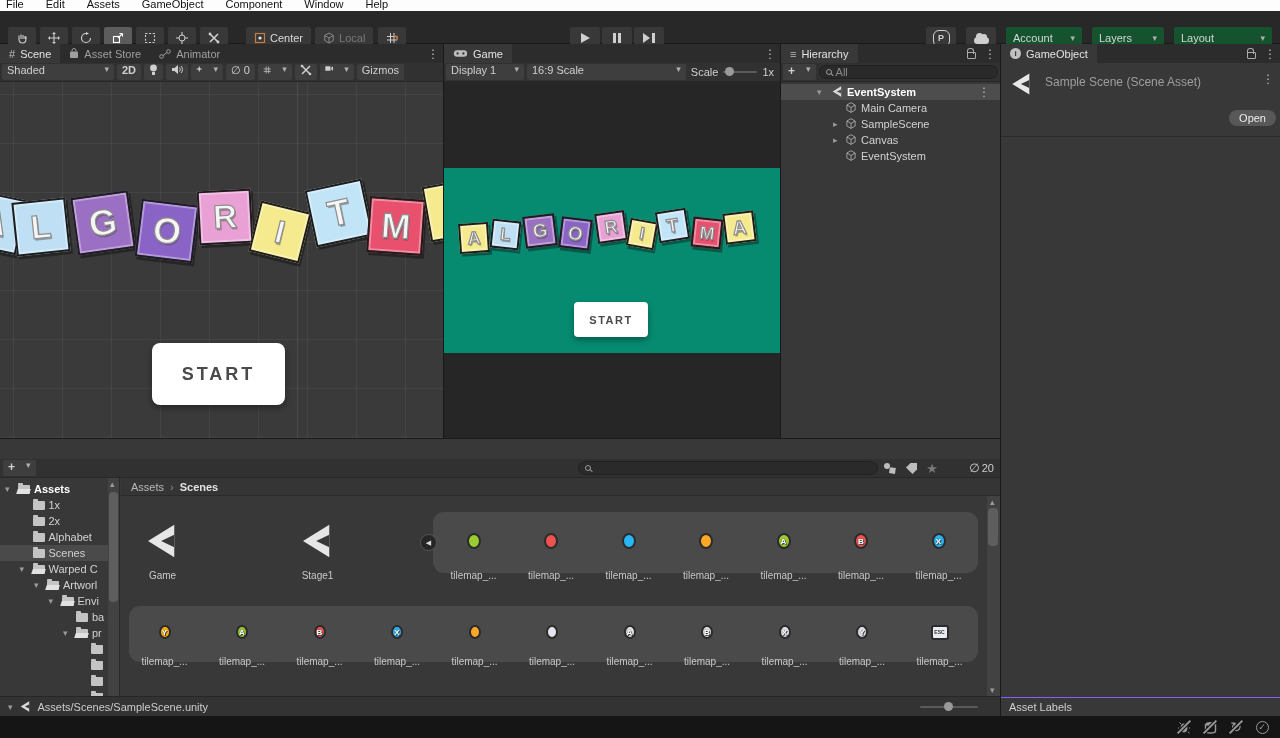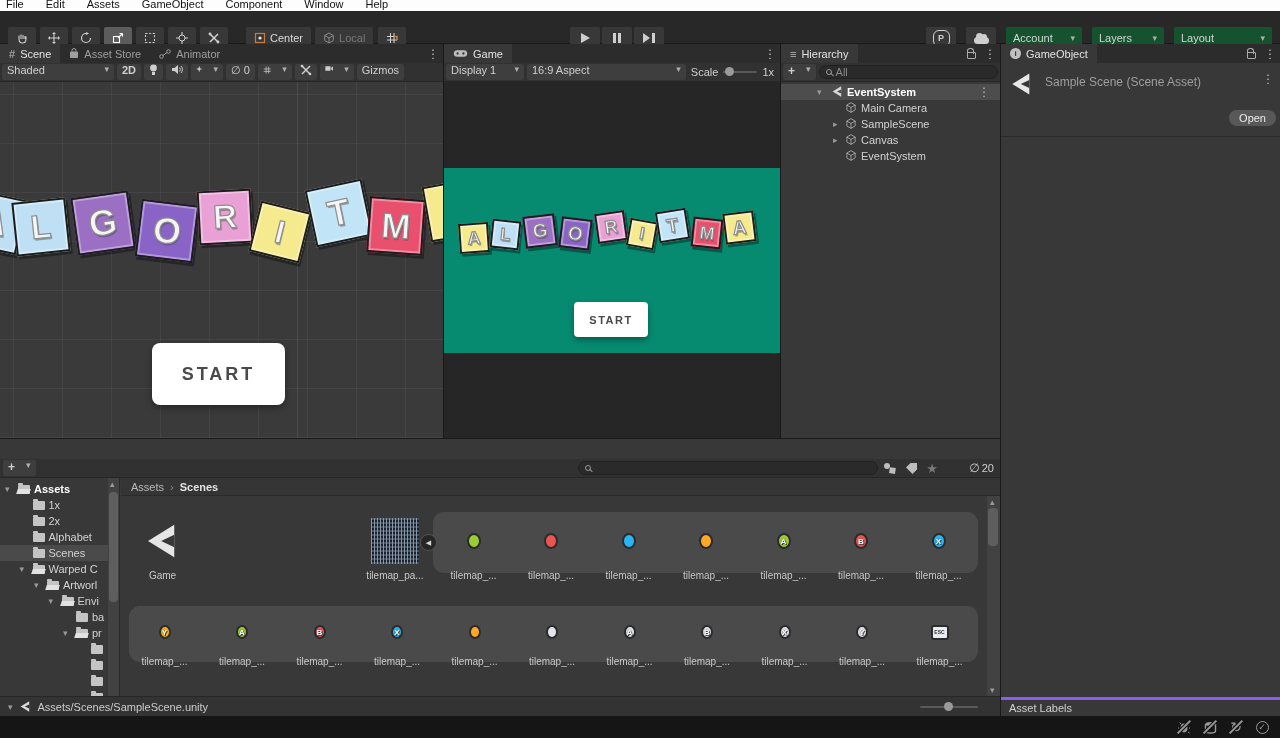--- a/index.html
+++ b/index.html
@@ -63,21 +63,21 @@
   .mag{width:6px;height:6px;border:1px solid #999;border-radius:50%;position:relative;flex:none;}
   .mag::after{content:"";position:absolute;width:4px;height:1px;background:#999;transform:rotate(45deg);right:-3px;bottom:-1px;}
   .hrow{position:absolute;left:0;width:100%;height:16px;display:flex;align-items:center;}
   .hrow.sel{background:#4D4D4D;}
   .hlabel{color:#D2D2D2;white-space:nowrap;}
   .arrow{color:#9A9A9A;font-size:9px;position:absolute;}
   
   #inspector-panel{left:1001px;top:44px;width:279px;height:672px;}
   #insp-header{position:absolute;left:0;top:19px;width:100%;height:74px;border-bottom:1px solid #2A2A2A;}
   .openbtn{position:absolute;right:4px;top:47px;background:#585858;border-radius:8px;padding:2px 10px;color:#EDEDED;}
-  #asset-labels{position:absolute;left:0;bottom:0;width:100%;height:19px;border-top:3px solid #8b5cf6;display:flex;align-items:center;padding:0 8px;color:#CFCFCF;}
+  #asset-labels{position:absolute;left:0;bottom:0;width:100%;height:19px;border-top:1px solid #8b5cf6;display:flex;align-items:center;padding:0 8px;color:#CFCFCF;}
   
   #project-panel{left:0;top:439px;width:1000px;height:277px;}
   #proj-toolbar{position:absolute;left:0;top:20px;width:100%;height:19px;background:#313131;border-bottom:1px solid #272727;display:flex;align-items:center;}
   #proj-body{position:absolute;left:0;top:39px;width:100%;height:218px;}
   #ftree{position:absolute;left:0;top:0;width:120px;height:218px;overflow:hidden;border-right:1px solid #2A2A2A;}
   .trow{position:absolute;left:0;width:112px;height:16px;}
   .trow.sel{background:#4A4A4A;}
   .folder{width:12px;height:9px;background:#C4C4C4;border-radius:1px;position:absolute;top:4px;}
   .folder::before{content:"";position:absolute;top:-2px;left:0;width:5px;height:2px;background:#C4C4C4;border-radius:1px 1px 0 0;}
   .folder.open::after{content:"";position:absolute;left:-1px;bottom:0;width:13px;height:5px;background:#E2E2E2;transform:skewX(-18deg);}
@@ -352,21 +352,21 @@
       <div class="tab-right">
           <span class="dots">⋮</span>
         </div>
     </div>
     <div class="subbar">
       <div class="sbtn ddl" style="width:78px">
           <span>Display 1</span>
           <span class="caret">▾</span>
         </div>
       <div class="sbtn ddl" style="flex:1">
-          <span>16:9 Aspect</span>
+          <span>16:9 Scale</span>
           <span class="caret">▾</span>
         </div>
       <span style="color:#CFCFCF;padding:0 2px">Scale</span>
       <div class="slider-track" style="width:34px">
           <div class="slider-thumb" style="left:2px"></div>
         </div>
       <span style="color:#CFCFCF;padding:0 4px 0 2px">1x</span>
     </div>
     <div id="game-viewport">
       <div id="game-screen" style="background: rgb(6, 139, 113);">
@@ -609,25 +609,30 @@
               <div class="ficon" style="height: 58px;">
                 <span>
                   <svg width="40" height="40" viewBox="0 0 64 64">
                     <polygon points="50,6 50,58 8,32" fill="#E6E6E6"></polygon>
                     <polygon points="50,22 50,42 29,32" fill="#383838"></polygon>
                   </svg>
                 </span>
               </div>
               <div><span class="flabel">Game</span></div>
             </div>
-            <div class="fcell" style="left: 235.5px; top: 16px;">
-              <div class="ficon" style="height: 58px;">
-                <span class="texthumb"></span>
-              </div>
-              <div><span class="flabel">tilemap_pa...</span></div>
+            <div class="fcell" style="left: 158px; top: 16px;">
+              <div class="ficon" style="height: 58px;">
+                <span>
+                  <svg width="40" height="40" viewBox="0 0 64 64">
+                    <polygon points="50,6 50,58 8,32" fill="#E6E6E6"></polygon>
+                    <polygon points="50,22 50,42 29,32" fill="#383838"></polygon>
+                  </svg>
+                </span>
+              </div>
+              <div><span class="flabel">Stage1</span></div>
             </div>
             <div class="fcell" style="left: 314px; top: 16px;">
               <div class="ficon" style="height: 58px;">
                 <span class="sp" style="width:14px;height:16px;background:#9ACD32"></span>
               </div>
               <div><span class="flabel">tilemap_...</span></div>
             </div>
             <div class="fcell" style="left: 391.5px; top: 16px;">
               <div class="ficon" style="height: 58px;">
                 <span class="sp" style="width:14px;height:16px;background:#EF5350"></span>

